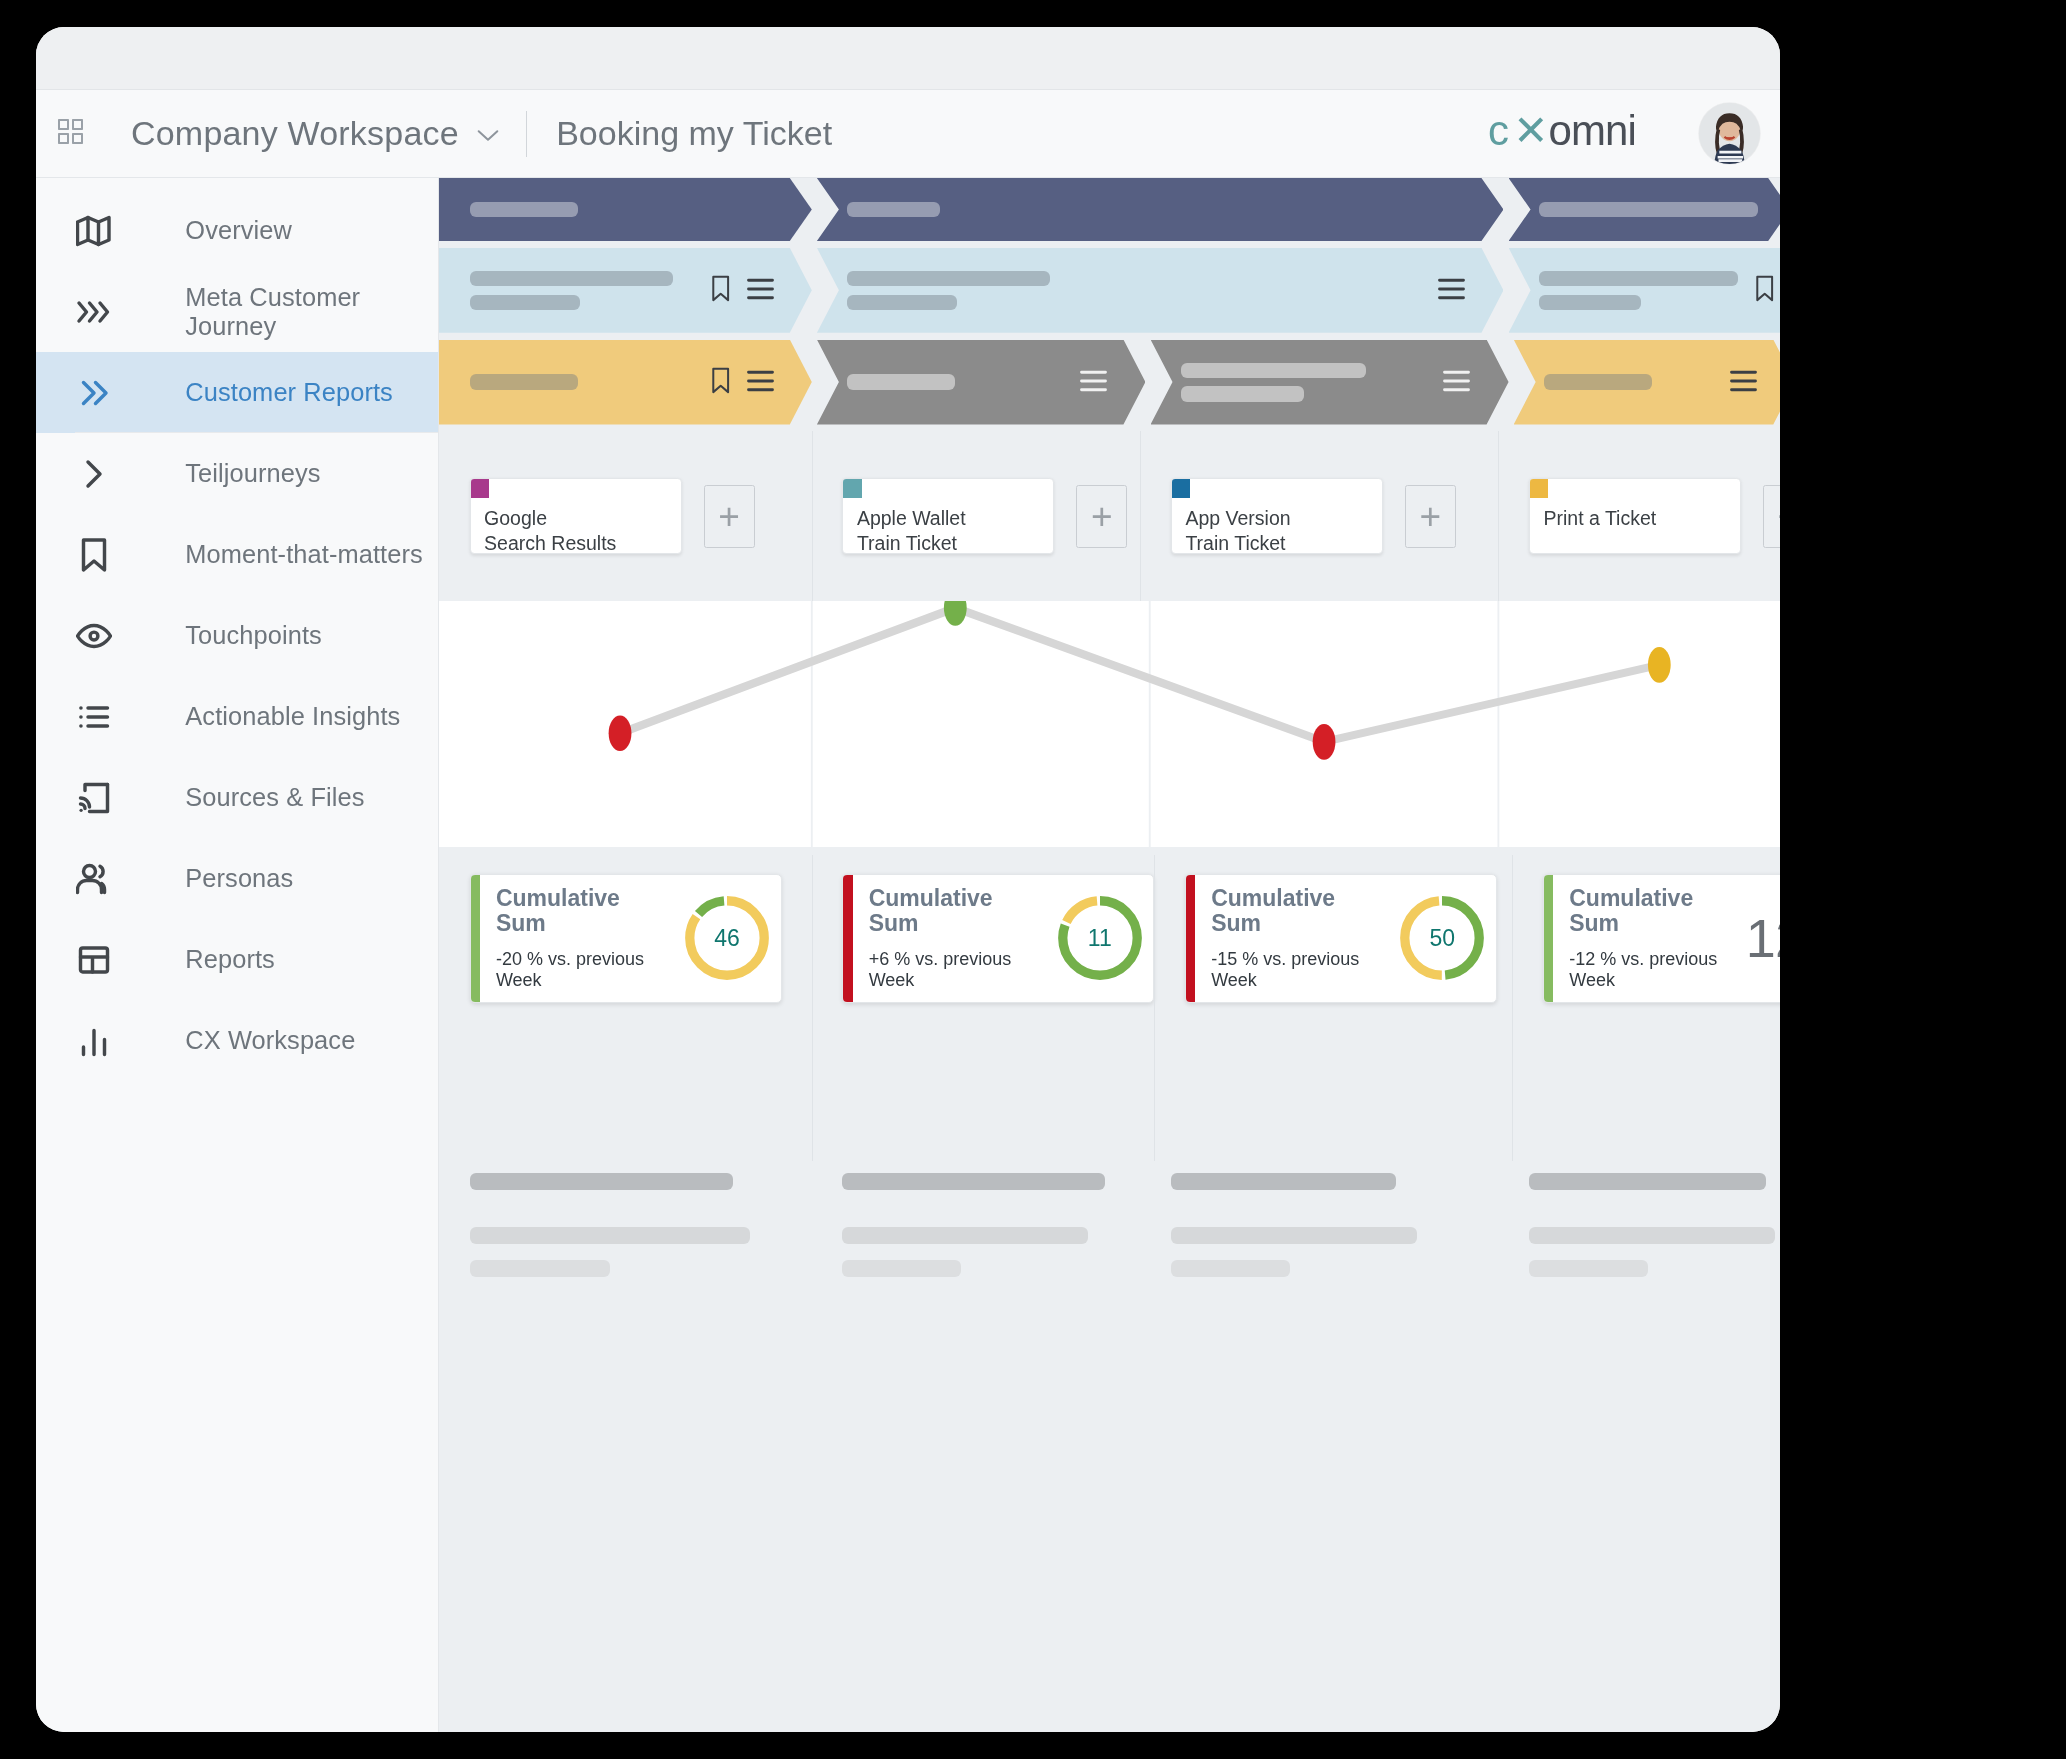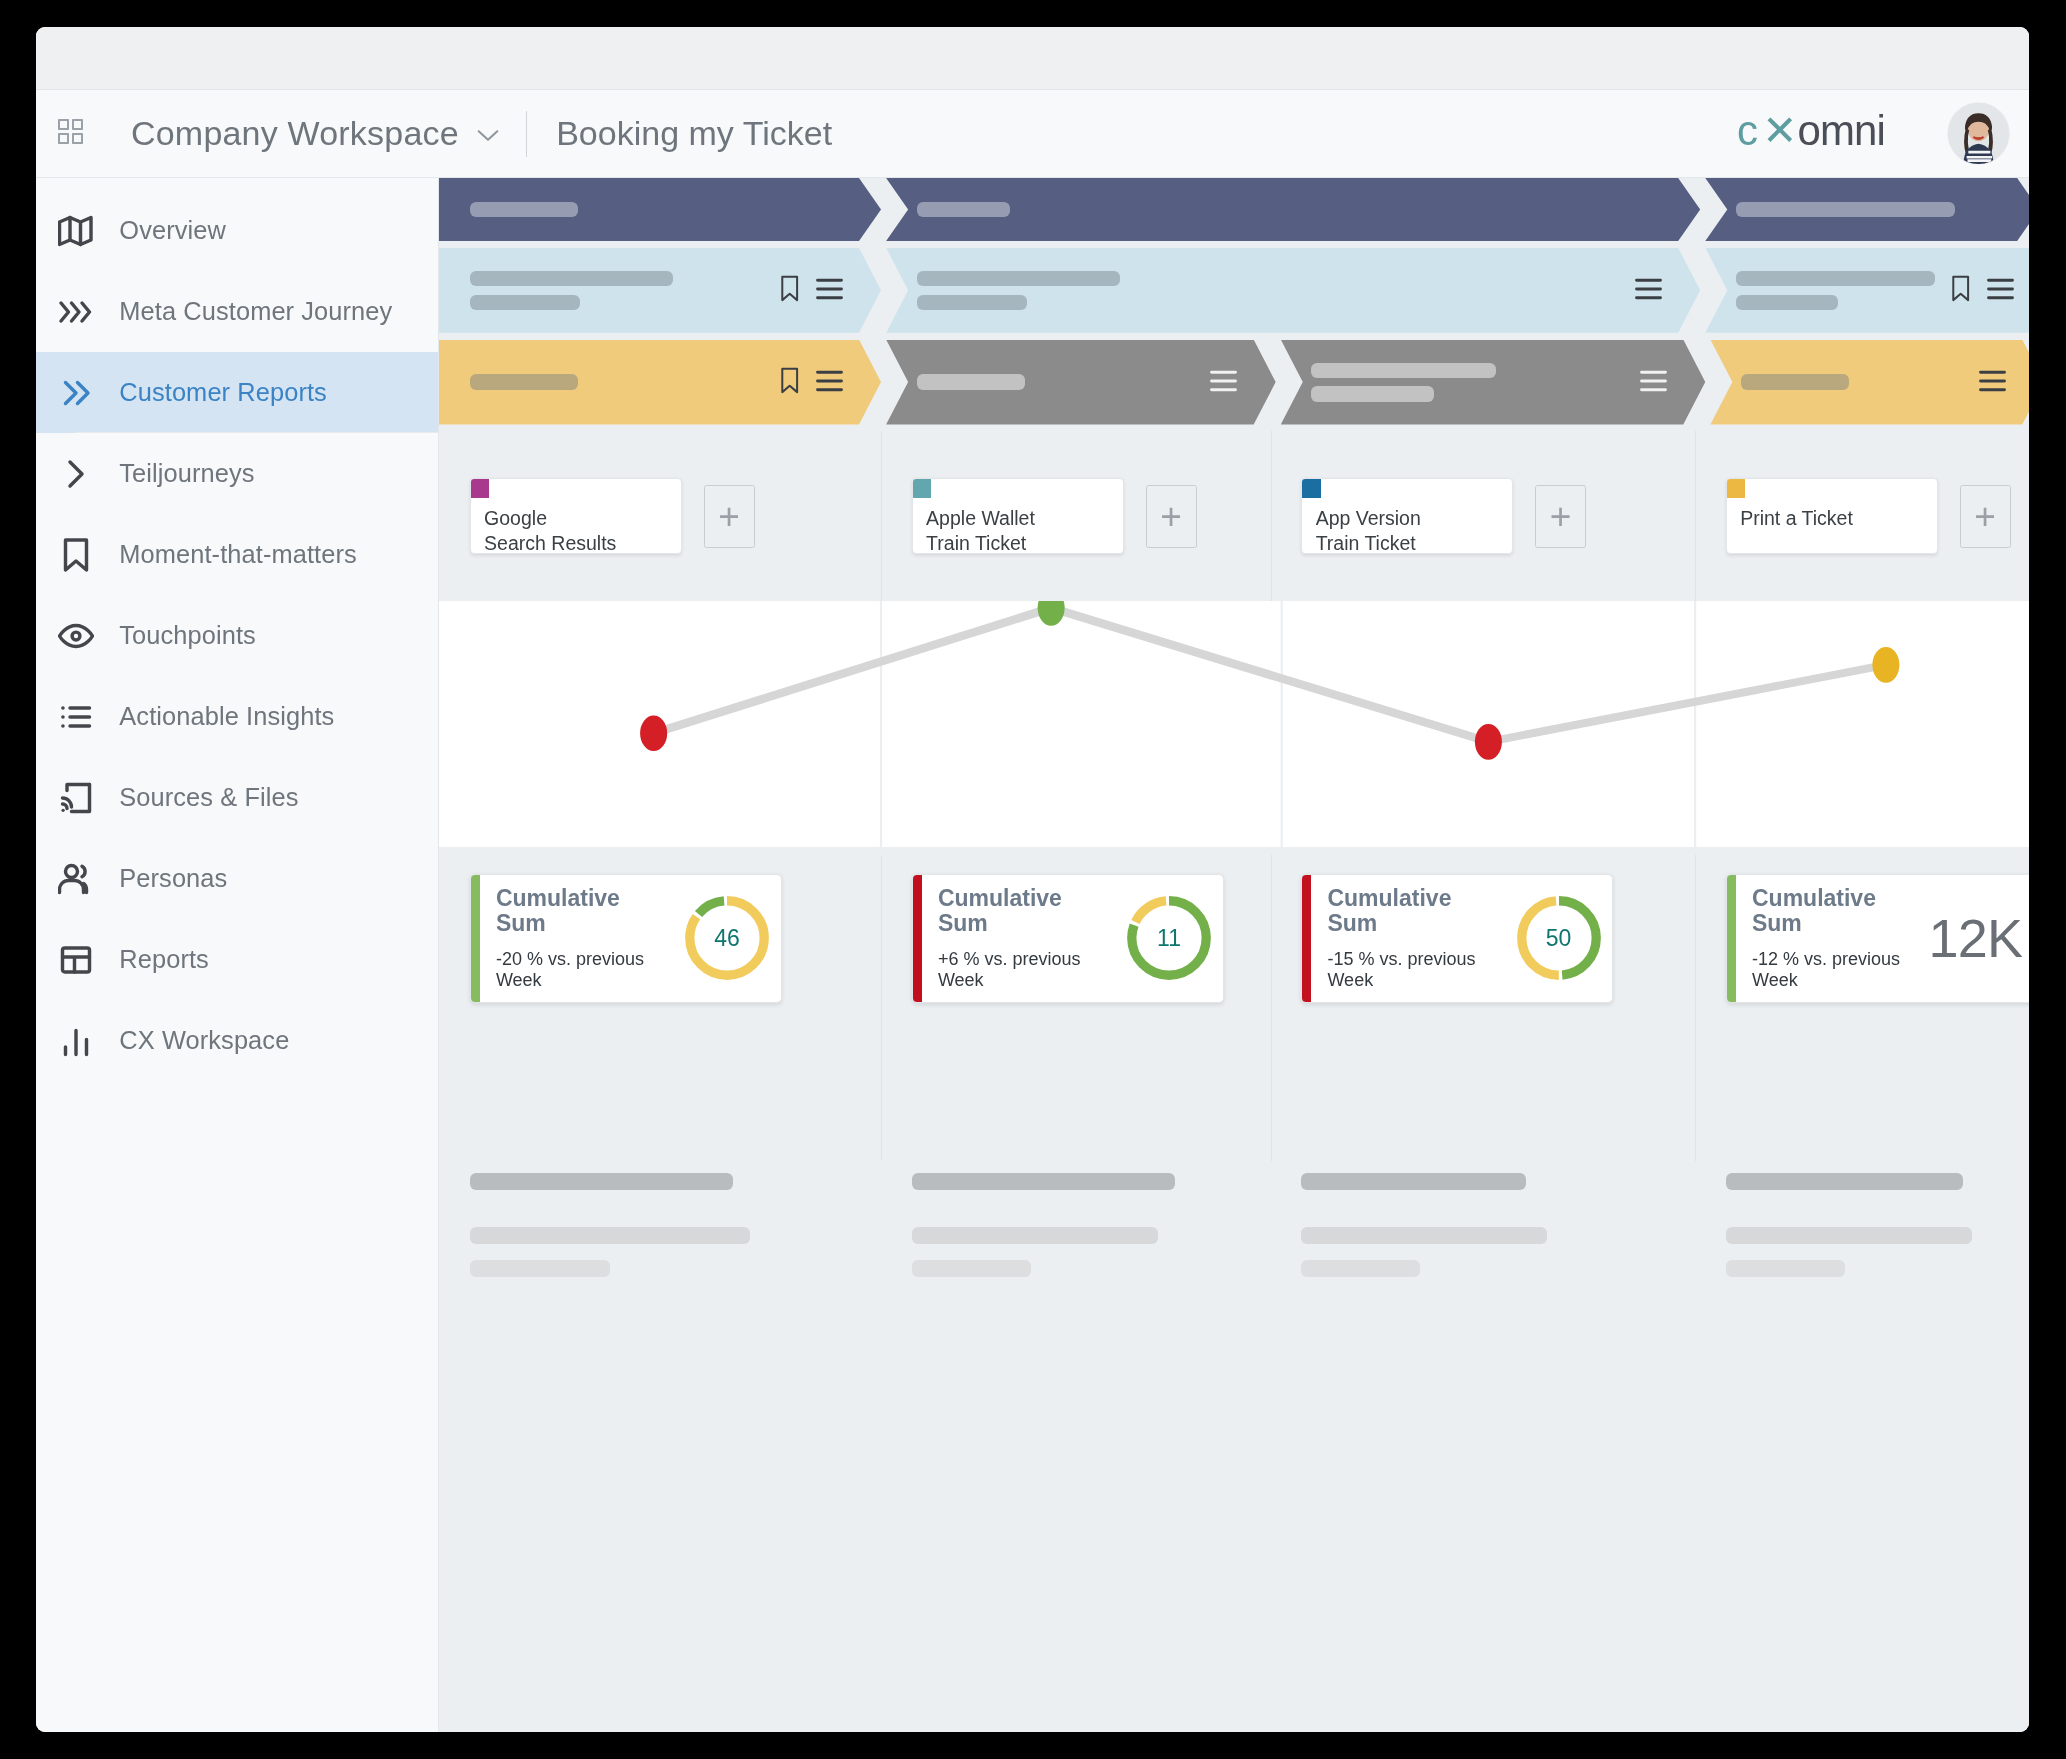--- a/index.html
+++ b/index.html
@@ -7,23 +7,23 @@
   body {
     background:#000;
     font-family:"Liberation Sans", sans-serif;
     overflow:hidden;
   }
 
   
   #window {
     position:absolute;
     left:36px; top:27px;
-    width:1993px; height:1705px;
+    width:1744px; height:1705px;
     background:#ffffff;
-    border-radius:9px;
+    border-radius:28px;
     overflow:hidden;
     box-shadow:0 0 0 0.8px rgba(0,0,0,.06);
   }
   #chrome-bar {
     height:63px;
     background:#eef0f2;
     border-bottom:0.8px solid #e2e5e8;
   }
 
   
@@ -73,21 +73,21 @@
 
   
   #sidebar {
     width:403px; flex:0 0 403px;
     background:#f8f9fa;
     border-right:0.8px solid #e4e7ea;
     padding-top:12px;
   }
   .nav-item {
     height:81px; display:flex; align-items:center;
-    padding-left:22px; cursor:pointer; position:relative;
+    padding-left:40px; cursor:pointer; position:relative;gap:48px;
   }
   .nav-item .ico {
     width:46px; flex:0 0 46px;
     display:flex; align-items:center; justify-content:flex-start;
     color:#43474b;
   }
   .nav-item .lbl {
     margin-left:15.3px; font-size:25.4px; color:#6e757c; letter-spacing:0.1px;
   }
   .nav-item.active { background:#d4e4f2; }

